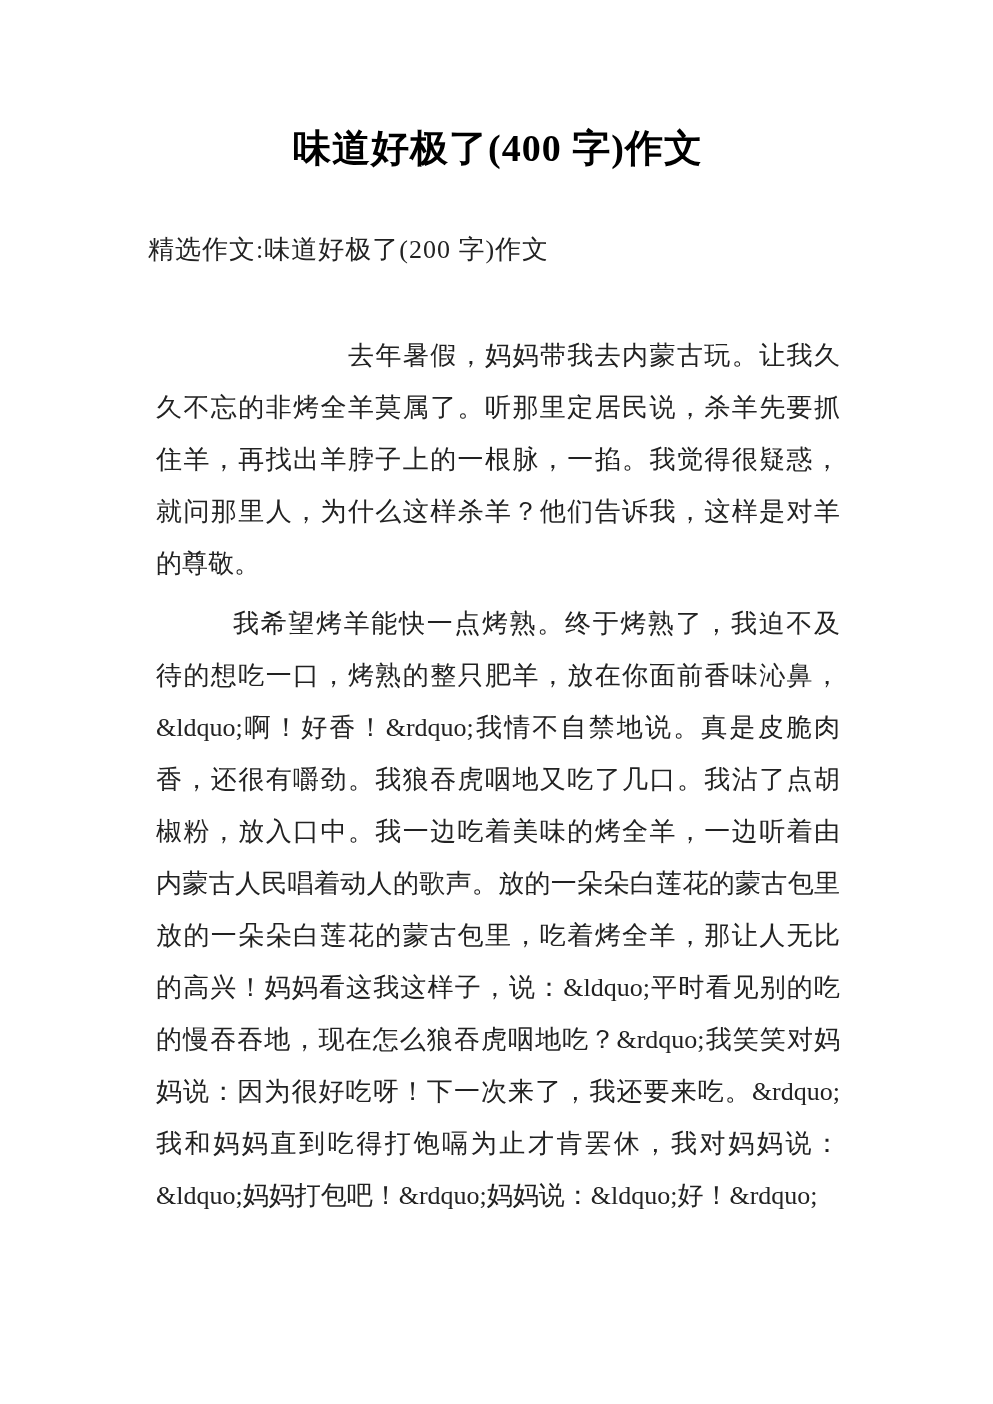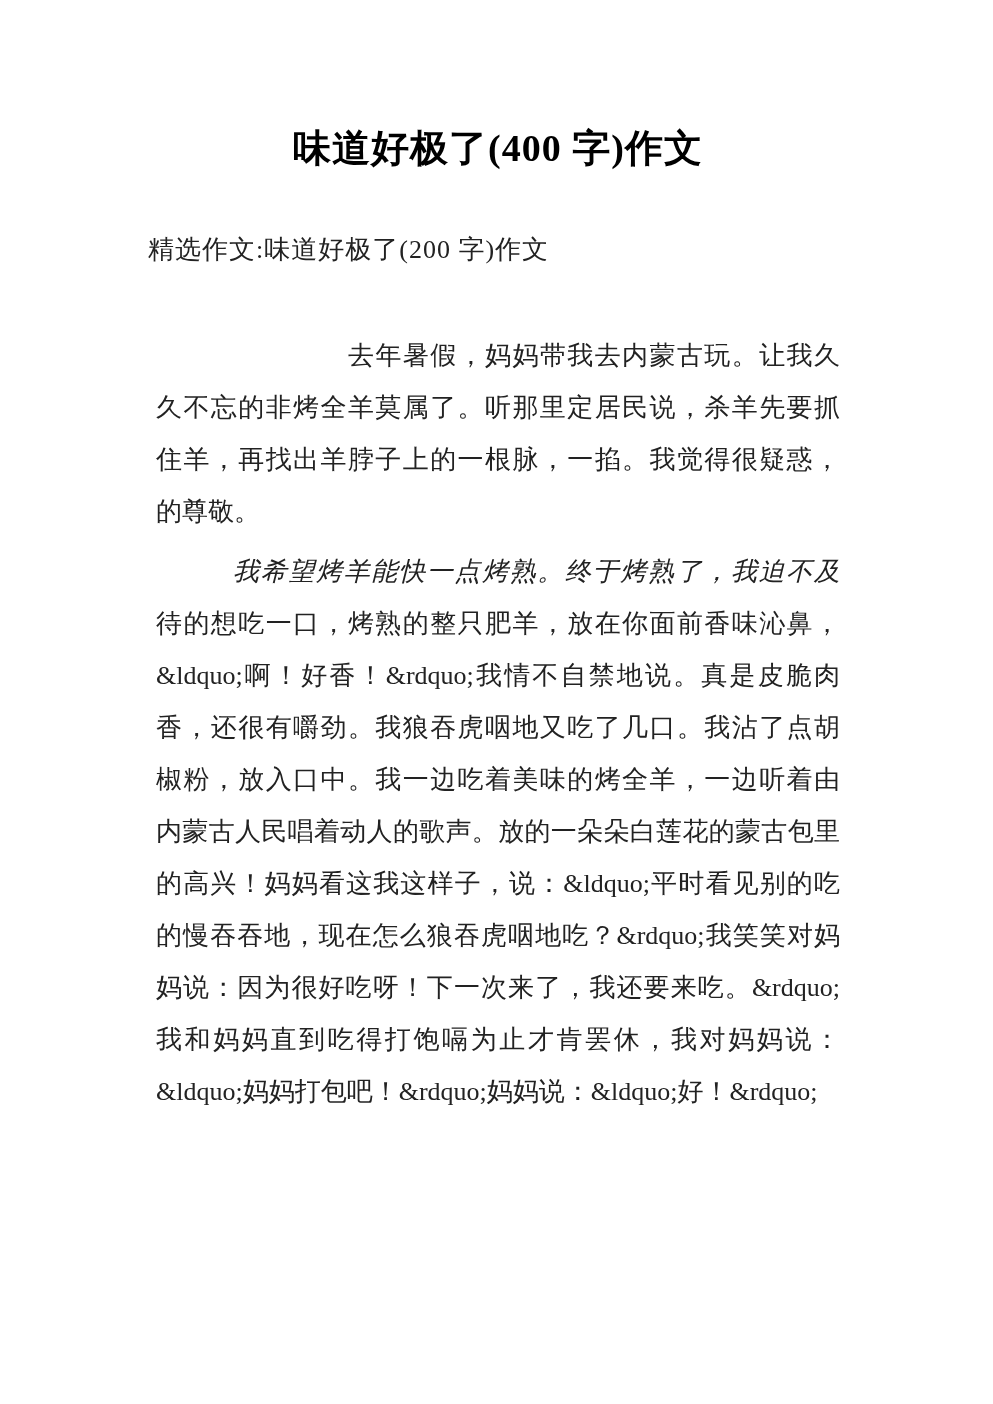--- a/index.html
+++ b/index.html
@@ -49,42 +49,44 @@
     line-height: 52px;
     text-align: justify;
     text-align-last: justify;
     text-justify: inter-ideograph;
   }
   .line.last {
     text-align-last: left;
   }
   
   .paragraph.p1 .line.first { padding-left: 192px; }
-  .paragraph.p2 .line.first { padding-left: 77px; font-style: italic; }
+  .paragraph.p2 .line.first { padding-left: 77px; }
 </style>
 </head>
 <body style="background: rgb(255, 255, 255); color: rgb(34, 34, 34);">
 
 <div class="page">
   <h1 class="doc-title">味道好极了(400 字)作文</h1>
   <p class="lead-line">精选作文:味道好极了(200 字)作文</p>
   <div class="content" id="content">
       <div class="paragraph p1">
         <div class="line first">去年暑假，妈妈带我去内蒙古玩。让我久</div>
         <div class="line">久不忘的非烤全羊莫属了。听那里定居民说，杀羊先要抓</div>
         <div class="line">住羊，再找出羊脖子上的一根脉，一掐。我觉得很疑惑，</div>
+        <div class="line">就问那里人，为什么这样杀羊？他们告诉我，这样是对羊</div>
         <div class="line last">的尊敬。</div>
       </div>
       <div class="paragraph p2">
         <div class="line first">我希望烤羊能快一点烤熟。终于烤熟了，我迫不及</div>
         <div class="line">待的想吃一口，烤熟的整只肥羊，放在你面前香味沁鼻，</div>
         <div class="line">&amp;ldquo;啊！好香！&amp;rdquo;我情不自禁地说。真是皮脆肉</div>
         <div class="line">香，还很有嚼劲。我狼吞虎咽地又吃了几口。我沾了点胡</div>
         <div class="line">椒粉，放入口中。我一边吃着美味的烤全羊，一边听着由</div>
         <div class="line">内蒙古人民唱着动人的歌声。放的一朵朵白莲花的蒙古包里</div>
+        <div class="line">放的一朵朵白莲花的蒙古包里，吃着烤全羊，那让人无比</div>
         <div class="line">的高兴！妈妈看这我这样子，说：&amp;ldquo;平时看见别的吃</div>
         <div class="line">的慢吞吞地，现在怎么狼吞虎咽地吃？&amp;rdquo;我笑笑对妈</div>
         <div class="line">妈说：因为很好吃呀！下一次来了，我还要来吃。&amp;rdquo;</div>
         <div class="line">我和妈妈直到吃得打饱嗝为止才肯罢休，我对妈妈说：</div>
         <div class="line last">&amp;ldquo;妈妈打包吧！&amp;rdquo;妈妈说：&amp;ldquo;好！&amp;rdquo;</div>
       </div>
     </div>
 </div>
 
 </body></html>

